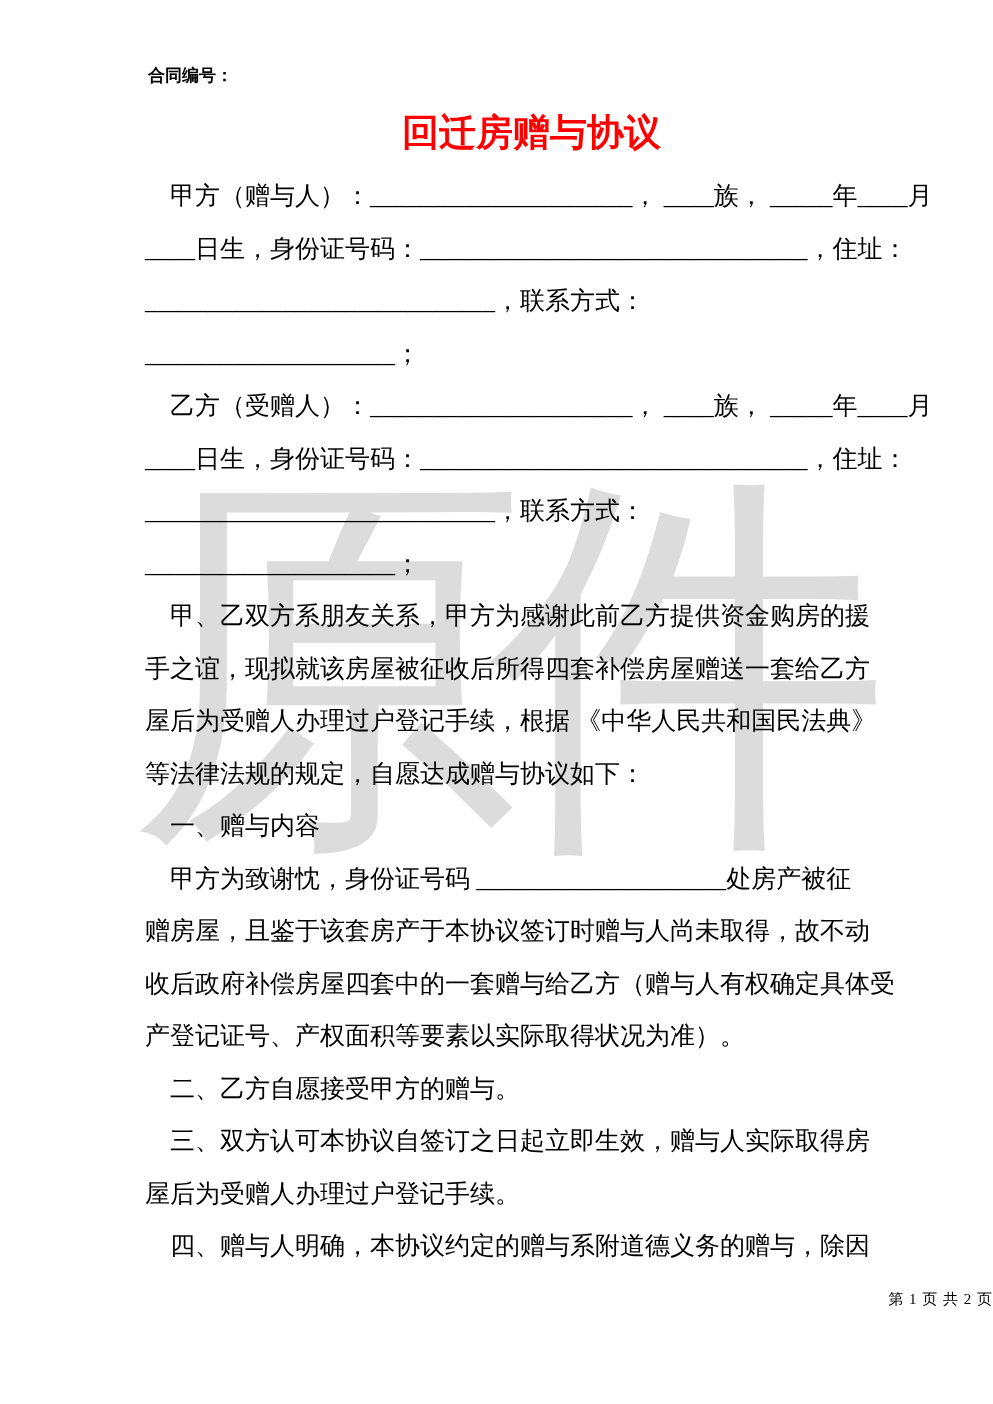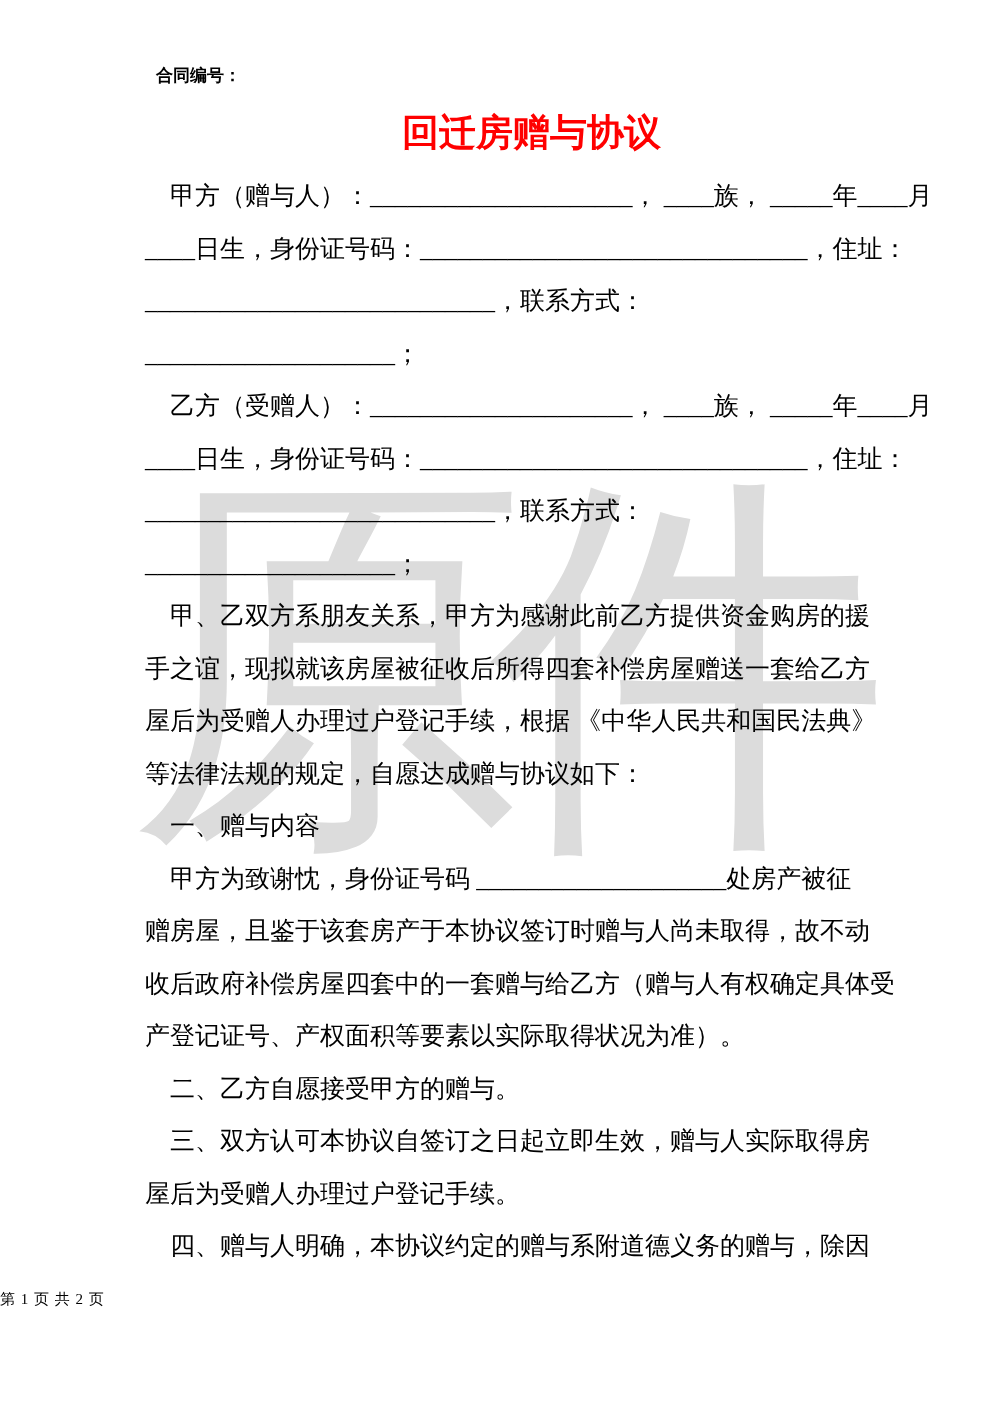--- a/index.html
+++ b/index.html
@@ -21,21 +21,21 @@
     font-size: 400px;
     line-height: 480px;
     text-align: center;
     letter-spacing: -38px;
     font-family: "DejaVu Serif", serif;
     z-index: 0;
     user-select: none;
   }
   .contract-no {
     position: absolute;
-    left: 156px;
+    left: 148px;
     top: 64px;
     font-size: 17px;
     font-weight: bold;
     z-index: 1;
     white-space: pre;
   }
   .doc-title {
     position: absolute;
     left: 0;
     top: 108px;
@@ -59,21 +59,21 @@
     line-height: 52.5px;
     font-size: 25px;
     white-space: pre;
   }
   .line.indent { padding-left: 25px; }
   .page-footer {
     position: absolute;
     left: 0;
     top: 1290px;
     width: 100%;
-    text-align: left;
+    text-align: right;
     font-size: 15px;
     letter-spacing: 1px;
     z-index: 1;
     white-space: pre;
   }
 </style>
 </head>
 <body>
 
 <div class="page">

